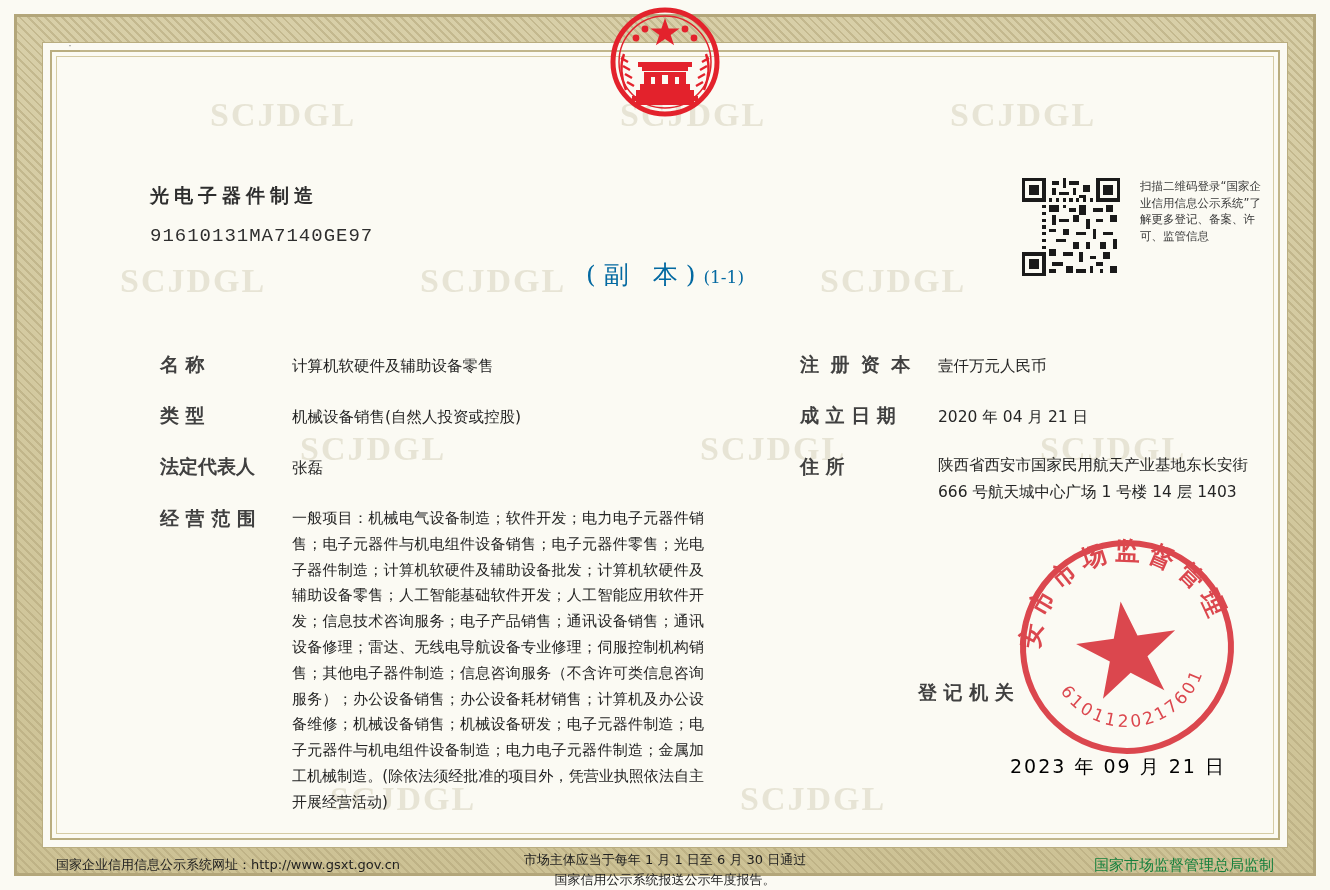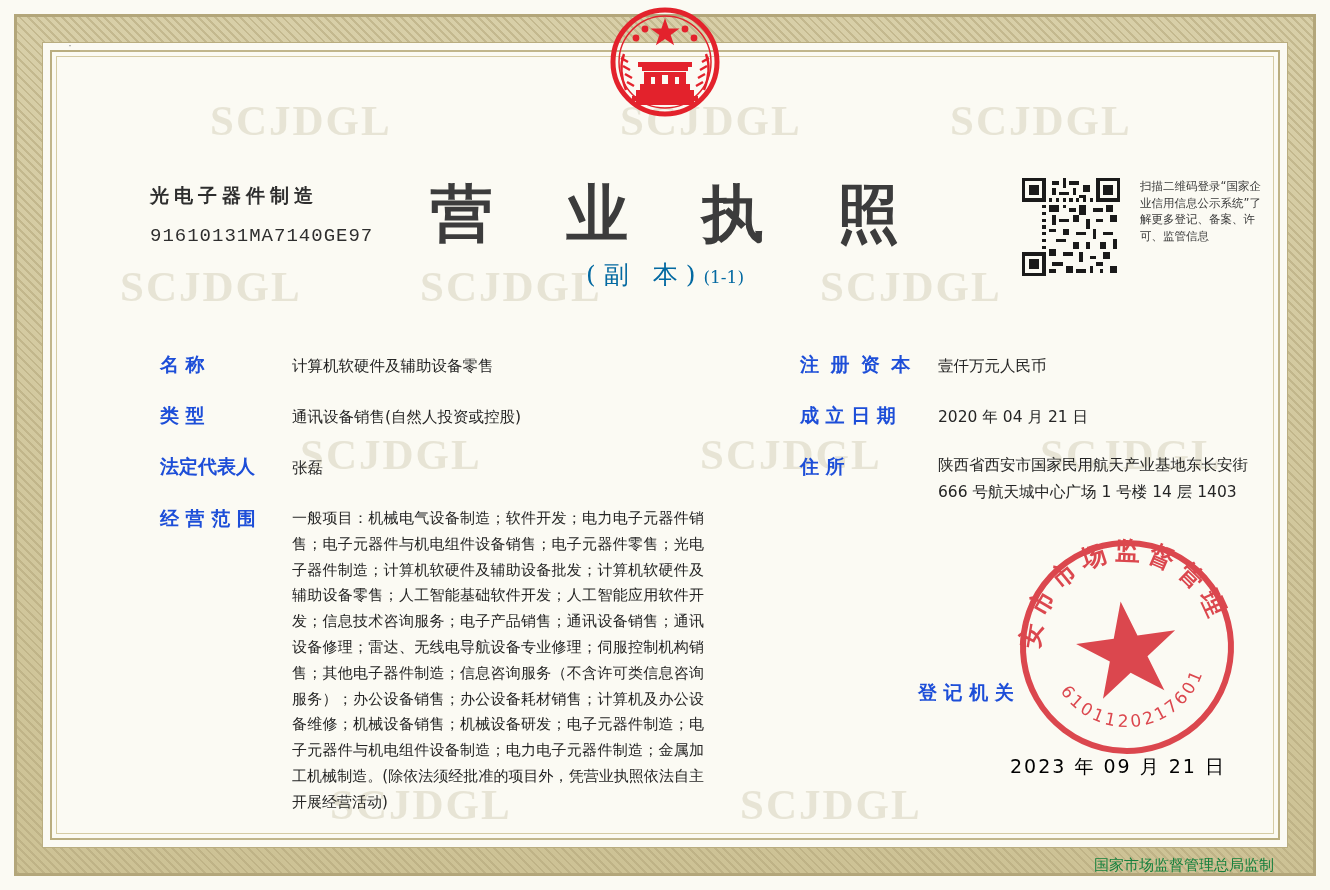--- a/index.html
+++ b/index.html
@@ -64,21 +64,21 @@
   .corner.tl { left: 50px;  top: 50px;  border-right:none; border-bottom:none;}
   .corner.tr { right: 50px; top: 50px;  border-left:none;  border-bottom:none;}
   .corner.bl { left: 50px;  bottom: 50px; border-right:none; border-top:none;}
   .corner.br { right: 50px; bottom: 50px; border-left:none;  border-top:none;}
 
   
   .watermark {
     position: absolute;
     color: rgba(186, 178, 146, 0.30);
     font-weight: bold;
-    font-size: 43px;
+    font-size: 34px;
     letter-spacing: 2px;
     font-family: "Liberation Serif", serif;
     user-select: none;
     white-space: nowrap;
   }
 
   
   .emblem {
     position: absolute;
     left: 50%;
@@ -153,21 +153,21 @@
     font-family: "DejaVu Sans", sans-serif;
     letter-spacing: 0px;
   }
 
   
   .field-label {
     position: absolute;
     font-family: "DejaVu Sans", sans-serif;
     font-weight: bold;
     font-size: 19px;
-    color: #1d4ed8;
+    color: #404040;
     white-space: nowrap;
   }
   .field-value {
     position: absolute;
     font-family: "DejaVu Sans", sans-serif;
     font-size: 15.5px;
     color: #252525;
     line-height: 1.55;
   }
 
@@ -311,21 +311,20 @@
         <rect x="49" y="75" width="4" height="7"></rect>
         <rect x="73" y="75" width="4" height="7"></rect>
       </g>
       <g fill="#e3222c">
         <rect x="30" y="94" width="66" height="5"></rect>
         <rect x="34" y="99" width="58" height="4"></rect>
       </g>
     </svg>
   </div>
 
-  <div class="title">营 业 执 照</div>
   <div class="subtitle">
     <span class="copy">(副 本)</span><span class="idx">(1-1)</span>
   </div>
 
   <div class="code-label">光电子器件制造</div>
   <div class="code-value">91610131MA7140GE97</div>
 
   <div class="qr">
     <svg viewBox="0 0 29 29" width="98" height="98" shape-rendering="crispEdges">
       <rect width="29" height="29" fill="#fbfaf3"></rect>
@@ -409,21 +408,21 @@
           <rect x="23" y="27" width="1" height="1"></rect>
       </g>
     </svg>
   </div>
   <div class="qr-note">扫描二维码登录“国家企业信用信息公示系统”了解更多登记、备案、许可、监管信息</div>
 
   <div class="field-label" style="left:160px; top:352px; letter-spacing:0;">名      称</div>
   <div class="field-value" style="left:292px; top:354px;">计算机软硬件及辅助设备零售</div>
 
   <div class="field-label" style="left:160px; top:403px; letter-spacing:0;">类      型</div>
-  <div class="field-value" style="left:292px; top:405px;">通讯设备销售(自然人投资或控股)</div>
+  <div class="field-value" style="left:292px; top:405px;">机械设备销售(自然人投资或控股)</div>
 
   <div class="field-label" style="left:160px; top:454px;">法定代表人</div>
   <div class="field-value" style="left:292px; top:456px;">张磊</div>
 
   <div class="field-label" style="left:160px; top:506px;">经 营 范 围</div>
   <div class="scope-text">一般项目：机械电气设备制造；软件开发；电力电子元器件销售；电子元器件与机电组件设备销售；电子元器件零售；光电子器件制造；计算机软硬件及辅助设备批发；计算机软硬件及辅助设备零售；人工智能基础软件开发；人工智能应用软件开发；信息技术咨询服务；电子产品销售；通讯设备销售；通讯设备修理；雷达、无线电导航设备专业修理；伺服控制机构销售；其他电子器件制造；信息咨询服务（不含许可类信息咨询服务）；办公设备销售；办公设备耗材销售；计算机及办公设备维修；机械设备销售；机械设备研发；电子元器件制造；电子元器件与机电组件设备制造；电力电子元器件制造；金属加工机械制造。(除依法须经批准的项目外，凭营业执照依法自主开展经营活动)</div>
 
   <div class="field-label" style="left:800px; top:352px;font-family:Liberation Mono, monospace;">注 册 资 本</div>
   <div class="field-value" style="left:938px; top:354px;">壹仟万元人民币</div>
 
@@ -447,15 +446,20 @@
         <path id="sealBotArc" d="M 32 112 A 80 80 0 0 0 192 112" fill="none"></path>
         <text font-family="'DejaVu Sans', sans-serif" font-size="17" fill="#d5202a" letter-spacing="3">
           <textPath href="#sealBotArc" startOffset="50%" text-anchor="middle">6101120217601</textPath>
         </text>
       </g>
     </svg>
   </div>
 
   <div class="issue-date">2023 年 09 月 21 日</div>
 
+  <div class="footer-left">国家企业信用信息公示系统网址：http://www.gsxt.gov.cn</div>
+  <div class="footer-center">
+    <div>市场主体应当于每年 1 月 1 日至 6 月 30 日通过</div>
+    <div>国家信用公示系统报送公示年度报告。</div>
+  </div>
   <div class="footer-right">国家市场监督管理总局监制</div>
 
 </div>
 
 </body></html>

